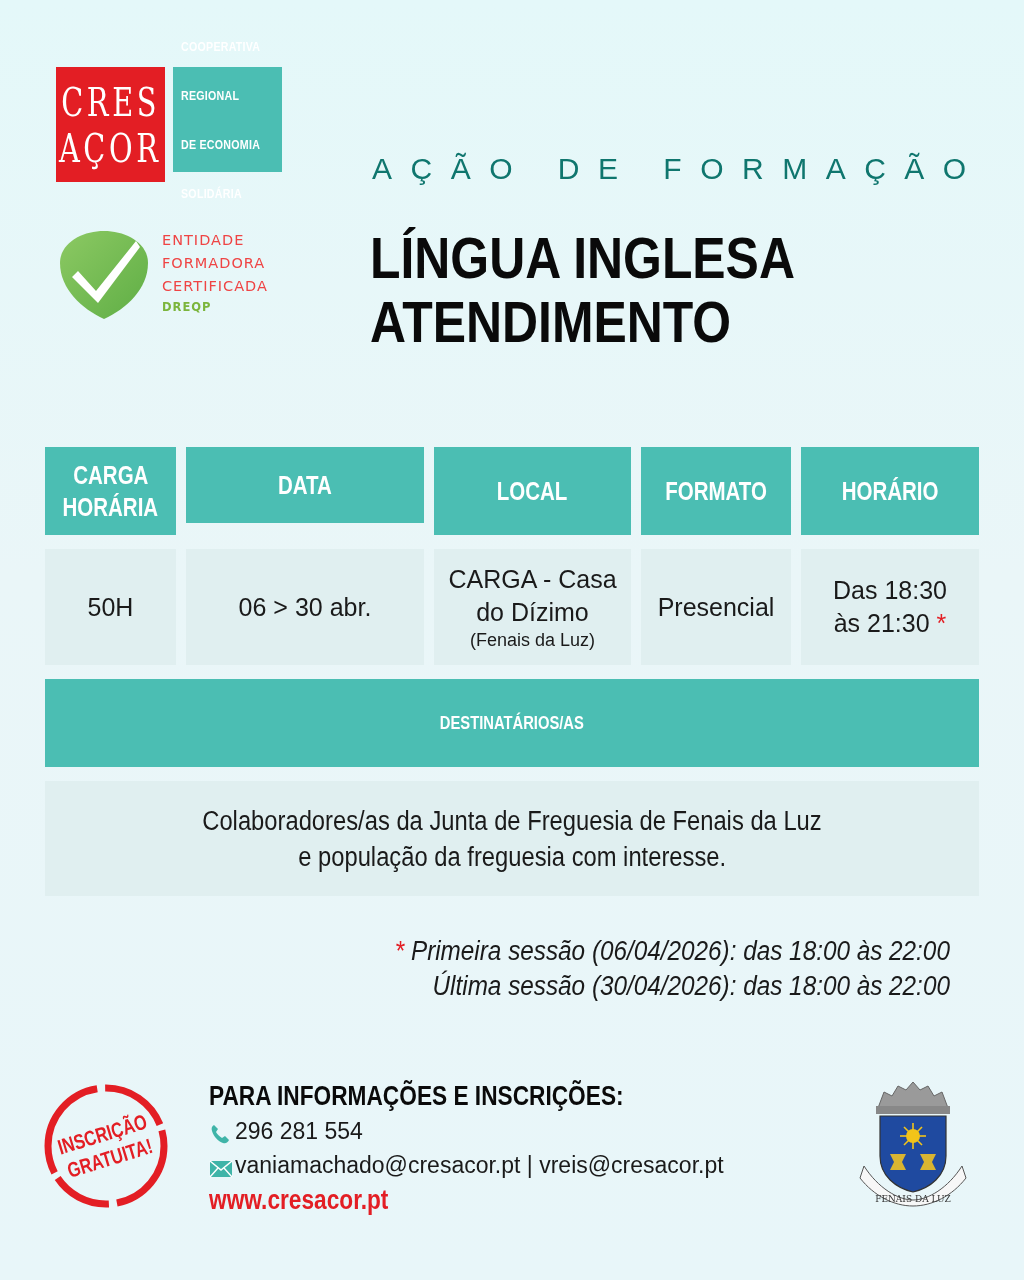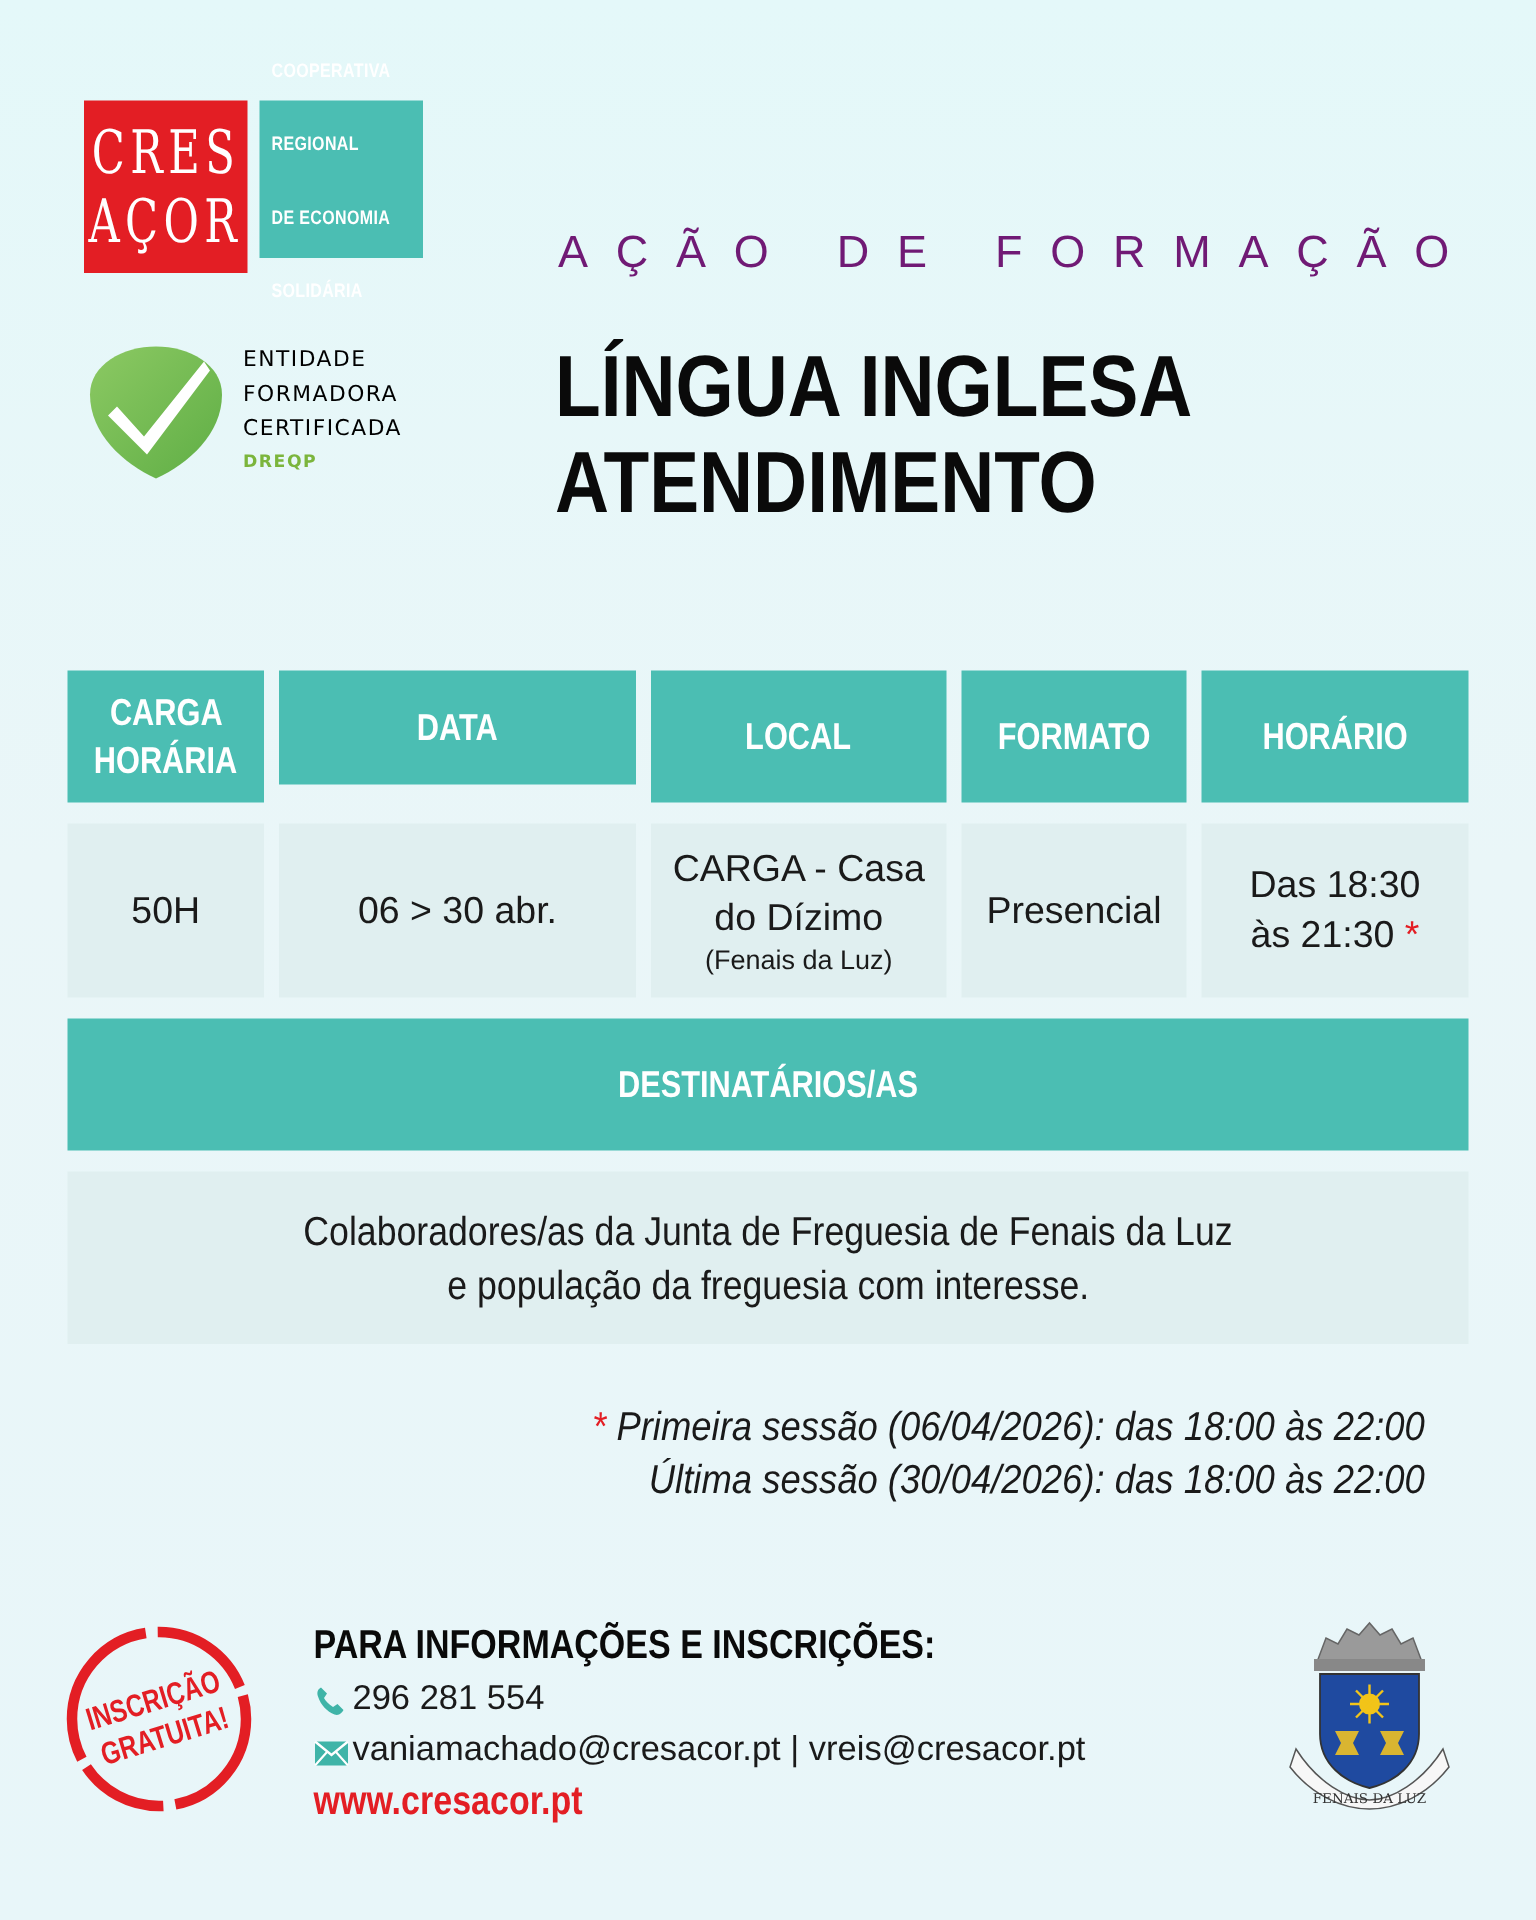--- a/index.html
+++ b/index.html
@@ -26,45 +26,45 @@
   }
   .logo-teal span {
     font-size: 13px; font-weight: bold; line-height: 21px; display: block;
     transform: scaleX(0.82); transform-origin: left center; white-space: nowrap; letter-spacing: 0.3px;
   }
 
   
   .cert-icon { left: 56px; top: 227px; width: 96px; height: 96px; }
   .cert-text { left: 162px; top: 229px; }
   .cert-text .ct {
-    font-family: "DejaVu Sans", sans-serif; font-size: 14.5px; color: #000000; line-height: 23px; letter-spacing: 1px;
+    font-family: "DejaVu Sans", sans-serif; font-size: 14.5px; color: #ef4444; line-height: 23px; letter-spacing: 1px;
   }
   .cert-text .cg { font-family: "DejaVu Sans", sans-serif; font-size: 11.5px; color: #7bb53c; font-weight: bold; letter-spacing: 1px; line-height: 18px; }
 
   
   .eyebrow {
-    left: 372px; top: 152px; font-size: 30px; color: #701a75; letter-spacing: 18.5px; white-space: nowrap;
+    left: 372px; top: 152px; font-size: 30px; color: #0f766e; letter-spacing: 18.5px; white-space: nowrap;
     font-family: "Liberation Sans", sans-serif;
   }
   .title {
     left: 370px; top: 226px; font-size: 58px; font-weight: bold; color: #0a0a0a; line-height: 64px;
     transform: scaleX(0.86); transform-origin: left top; white-space: nowrap;
   }
 
   
   .cell { position: absolute; display: flex; align-items: center; justify-content: center; text-align: center; }
   .hcell { background: #4bbeb3; color: #fff; font-weight: bold; font-size: 25px; line-height: 32px; }
   .hcell span { display: inline-block; transform: scaleX(0.82); }
   .dcell { background: #e0eff0; color: #1a1a1a; font-size: 25px; line-height: 33px; }
   .dcell .small { font-size: 18px; line-height: 22px; display: block; }
   .star { color: #e31e24; }
 
   .dest-head {
     left: 45px; top: 679px; width: 934px; height: 88px; background: #4bbeb3; color: #fff;
-    display: flex; align-items: center; justify-content: center; font-weight: bold; font-size: 25px;
+    display: flex; align-items: center; justify-content: center; font-weight: bold; font-size: 18px;
   }
   .dest-head span { display: inline-block; transform: scaleX(0.82); }
   .dest-body {
     left: 45px; top: 781px; width: 934px; height: 115px; background: #e0eff0; color: #1a1a1a;
     display: flex; flex-direction: column; align-items: center; justify-content: center; font-size: 27px; line-height: 36px;
   }
   .dest-body span { display: block; transform: scaleX(0.88); white-space: nowrap; }
 
   .notes {
     right: 74px; top: 934px; text-align: right; font-style: italic; font-size: 27px; line-height: 35px; color: #1a1a1a;

